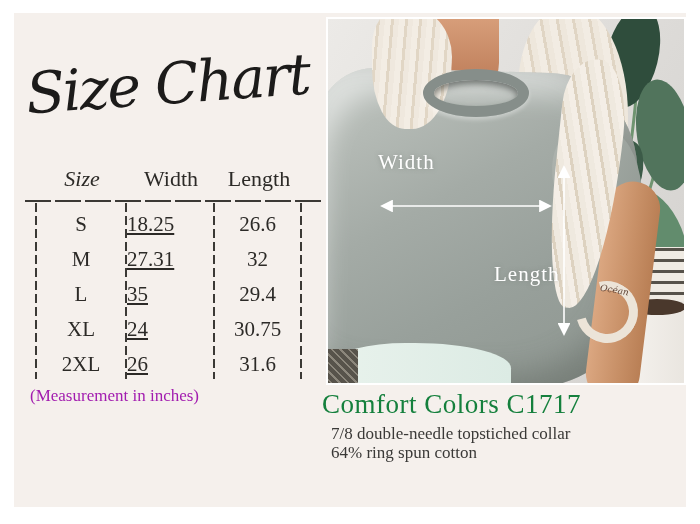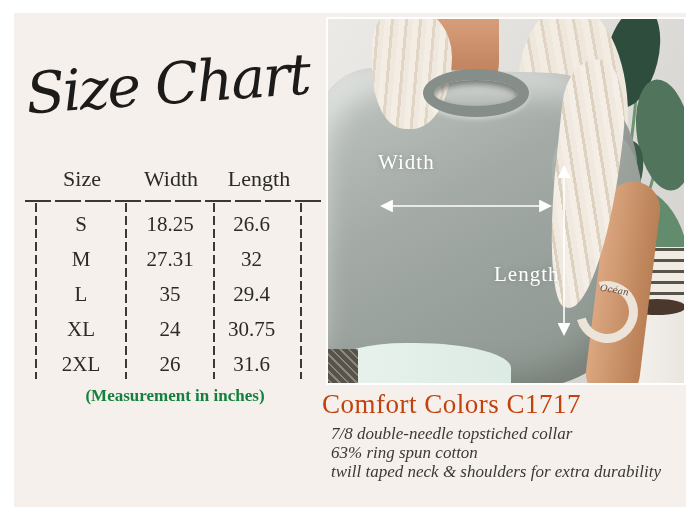--- a/index.html
+++ b/index.html
@@ -15,49 +15,49 @@
   
   .title{
     position:absolute;left:26px;top:28px;width:300px;height:120px;
     font-family:"DejaVu Serif", serif;
     font-style:italic;font-weight:400;font-size:57px;color:#1c1b1a;
     transform:rotate(-4deg);letter-spacing:-2px;line-height:110px;
     white-space:nowrap;
   }
   
   .thead{position:absolute;top:166px;font-size:22px;color:#2c2a27;}
-  .h-size{left:52px;width:60px;text-align:center;}
+  .h-size{left:52px;width:60px;text-align:center;font-style:italic;}
   .h-width{left:128px;width:86px;text-align:center;}
   .h-length{left:214px;width:90px;text-align:center;}
   .rule-h{
     position:absolute;left:25px;top:200px;width:297px;height:2px;
     background:repeating-linear-gradient(90deg,#3b3935 0 26px,rgba(0,0,0,0) 26px 30px);
   }
   .rule-v{
     position:absolute;top:203px;height:176px;width:2px;
     background:repeating-linear-gradient(180deg,#3b3935 0 9px,rgba(0,0,0,0) 9px 13px);
   }
   .v1{left:35px;} .v2{left:125px;} .v3{left:213px;} .v4{left:300px;}
   .trow{position:absolute;height:35px;line-height:35px;font-size:21px;color:#2c2a27;}
   .c-size{position:absolute;left:37px;width:88px;text-align:center;}
-  .c-width{position:absolute;left:127px;width:86px;text-align:center;}
-  .c-length{position:absolute;left:209px;width:85px;text-align:center;}
+  .c-width{position:absolute;left:127px;width:86px;text-decoration:underline;}
+  .c-length{position:absolute;left:215px;width:85px;text-align:center;}
   .r0{top:207px;} .r1{top:242px;} .r2{top:277px;} .r3{top:312px;} .r4{top:347px;}
   .note{
-    position:absolute;left:30px;top:386px;width:290px;text-align:center;
-    font-size:17px;color:#15803d;font-weight:bold;
+    position:absolute;left:30px;top:386px;width:290px;text-align:left;
+    font-size:17px;color:#a21caf;
   }
   
   .prod-name{
-    position:absolute;left:322px;top:389px;font-size:27px;color:#c2410c;
+    position:absolute;left:322px;top:389px;font-size:27px;color:#15803d;
     letter-spacing:.5px;
   }
   .features{position:absolute;left:331px;top:424px;width:350px;}
   .feat{
-    font-style:italic;font-size:17px;line-height:19px;color:#3a3937;
+    font-size:17px;line-height:19px;color:#3a3937;
     white-space:nowrap;
   }
   
   .photo{
     position:absolute;left:326px;top:17px;width:360px;height:368px;
     overflow:hidden;border:2px solid #fff;box-sizing:border-box;
     background:linear-gradient(120deg,#eceae7,#dedcd9 55%,#d3d1ce);
   }
   .photo *{position:absolute;}
   .wall-frame{left:-4px;top:112px;width:44px;height:78px;background:#efece9;
@@ -202,15 +202,14 @@
     <line x1="54" y1="187" x2="222" y2="187" stroke="#ffffff" stroke-width="1.6" marker-start="url(#arr)" marker-end="url(#arr)"></line>
     <line x1="236" y1="148" x2="236" y2="315" stroke="#ffffff" stroke-width="1.6" marker-start="url(#arr)" marker-end="url(#arr)"></line>
   </svg>
   <span class="measure-label lbl-width">Width</span>
   <span class="measure-label lbl-length">Length</span>
 </div>
 
 <div class="prod-name">Comfort Colors C1717</div>
 <div class="features">
   <div class="feat">7/8 double-needle topstiched collar</div>
-  <div class="feat">63% ring spun cotton</div>
-  <div class="feat">twill taped neck &amp; shoulders for extra durability</div>
+  <div class="feat">64% ring spun cotton</div>
 </div>
 
 </body></html>

